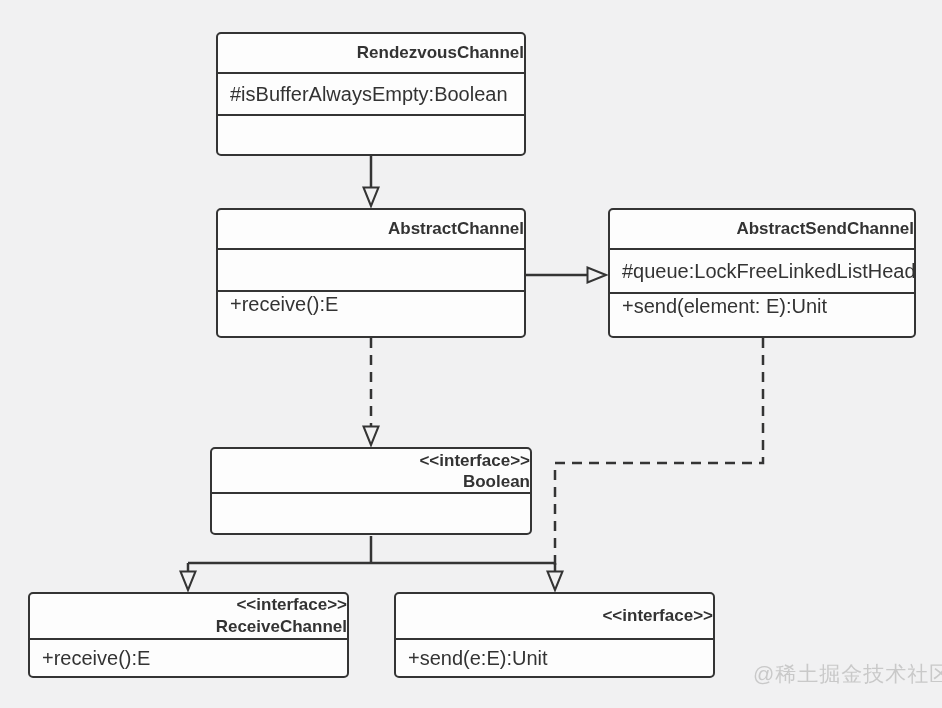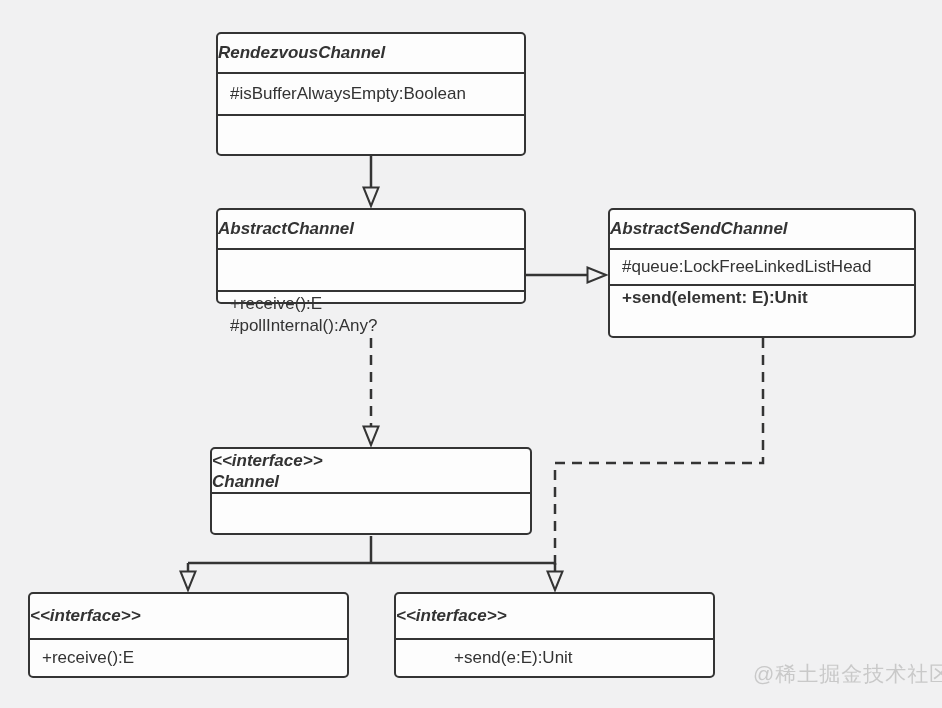--- a/index.html
+++ b/index.html
@@ -19,54 +19,53 @@
   .uml-class {
     position:absolute;
     display:flex; flex-direction:column;
     background:#fdfdfd;
     border:2px solid #343434;
     border-radius:5px;
     box-sizing:border-box;
   }
   .c-title {
     display:flex; flex-direction:column; justify-content:center;
-    text-align:left;
+    text-align:right;
     font-weight:bold; font-size:17px; line-height:22px;
     flex-shrink:0;
-    font-style:italic;
   }
   .c-comp { border-top:2px solid #343434; box-sizing:border-box; flex-shrink:0; }
   .c-fill { flex:1 1 auto; }
-  .member { font-size:17px; line-height:22px; padding-left:12px; white-space:nowrap; }
+  .member { font-size:20px; line-height:22px; padding-left:12px; white-space:nowrap; }
 
   
   #box-rendezvous      { left:216px; top:32px;  width:310px; height:124px; }
   #box-rendezvous .c-title { height:38px; }
   #box-rendezvous .attrs   { height:42px; display:flex; align-items:center; }
 
-  #box-abstract-channel { left:216px; top:208px; width:310px; height:96px; }
+  #box-abstract-channel { left:216px; top:208px; width:310px; height:130px; }
   #box-abstract-channel .c-title { height:38px; }
   #box-abstract-channel .attrs   { height:42px; }
   #box-abstract-channel .methods { padding-top:1px; }
 
   #box-abstract-send    { left:608px; top:208px; width:308px; height:130px; }
   #box-abstract-send .c-title { height:38px; }
-  #box-abstract-send .attrs   { height:36px; display:flex; align-items:center; }
-  #box-abstract-send .methods { padding-top:1px;font-weight:bold; }
+  #box-abstract-send .attrs   { height:44px; display:flex; align-items:center; }
+  #box-abstract-send .methods { padding-top:1px; }
 
   #box-channel          { left:210px; top:447px; width:322px; height:88px; }
   #box-channel .c-title { height:43px; line-height:21px; }
 
   #box-receive          { left:28px;  top:592px; width:321px; height:86px; }
   #box-receive .c-title { height:44px; }
   #box-receive .methods { display:flex; align-items:center; }
 
   #box-send             { left:394px; top:592px; width:321px; height:86px; }
   #box-send .c-title    { height:44px; }
-  #box-send .methods    { display:flex; align-items:center;padding-left:46px; }
+  #box-send .methods    { display:flex; align-items:center; }
 
   .watermark {
     position:absolute; left:753px; top:661px;
     font-size:21px; line-height:26px;
     color:#c9c9c9; letter-spacing:1px;
     white-space:nowrap;
   }
 </style>
 </head>
 <body>
@@ -98,45 +97,45 @@
     <div class="member">#isBufferAlwaysEmpty:Boolean</div>
   </div>
   <div class="c-comp c-fill"></div>
 </div>
 
 <div class="uml-class" id="box-abstract-channel">
   <div class="c-title">AbstractChannel</div>
   <div class="c-comp attrs"></div>
   <div class="c-comp c-fill methods">
     <div class="member">+receive():E</div>
-    <div class="member">#pollInternal():Any?</div>
   </div>
 </div>
 
 <div class="uml-class" id="box-abstract-send">
   <div class="c-title">AbstractSendChannel</div>
   <div class="c-comp attrs">
     <div class="member">#queue:LockFreeLinkedListHead</div>
   </div>
   <div class="c-comp c-fill methods">
     <div class="member">+send(element: E):Unit</div>
   </div>
 </div>
 
 <div class="uml-class" id="box-channel">
   <div class="c-title">
     <div>&lt;&lt;interface&gt;&gt;</div>
-    <div>Channel</div>
+    <div>Boolean</div>
   </div>
   <div class="c-comp c-fill"></div>
 </div>
 
 <div class="uml-class" id="box-receive">
   <div class="c-title">
     <div>&lt;&lt;interface&gt;&gt;</div>
+    <div>ReceiveChannel</div>
   </div>
   <div class="c-comp c-fill methods">
     <div class="member">+receive():E</div>
   </div>
 </div>
 
 <div class="uml-class" id="box-send">
   <div class="c-title">
     <div>&lt;&lt;interface&gt;&gt;</div>
   </div>

